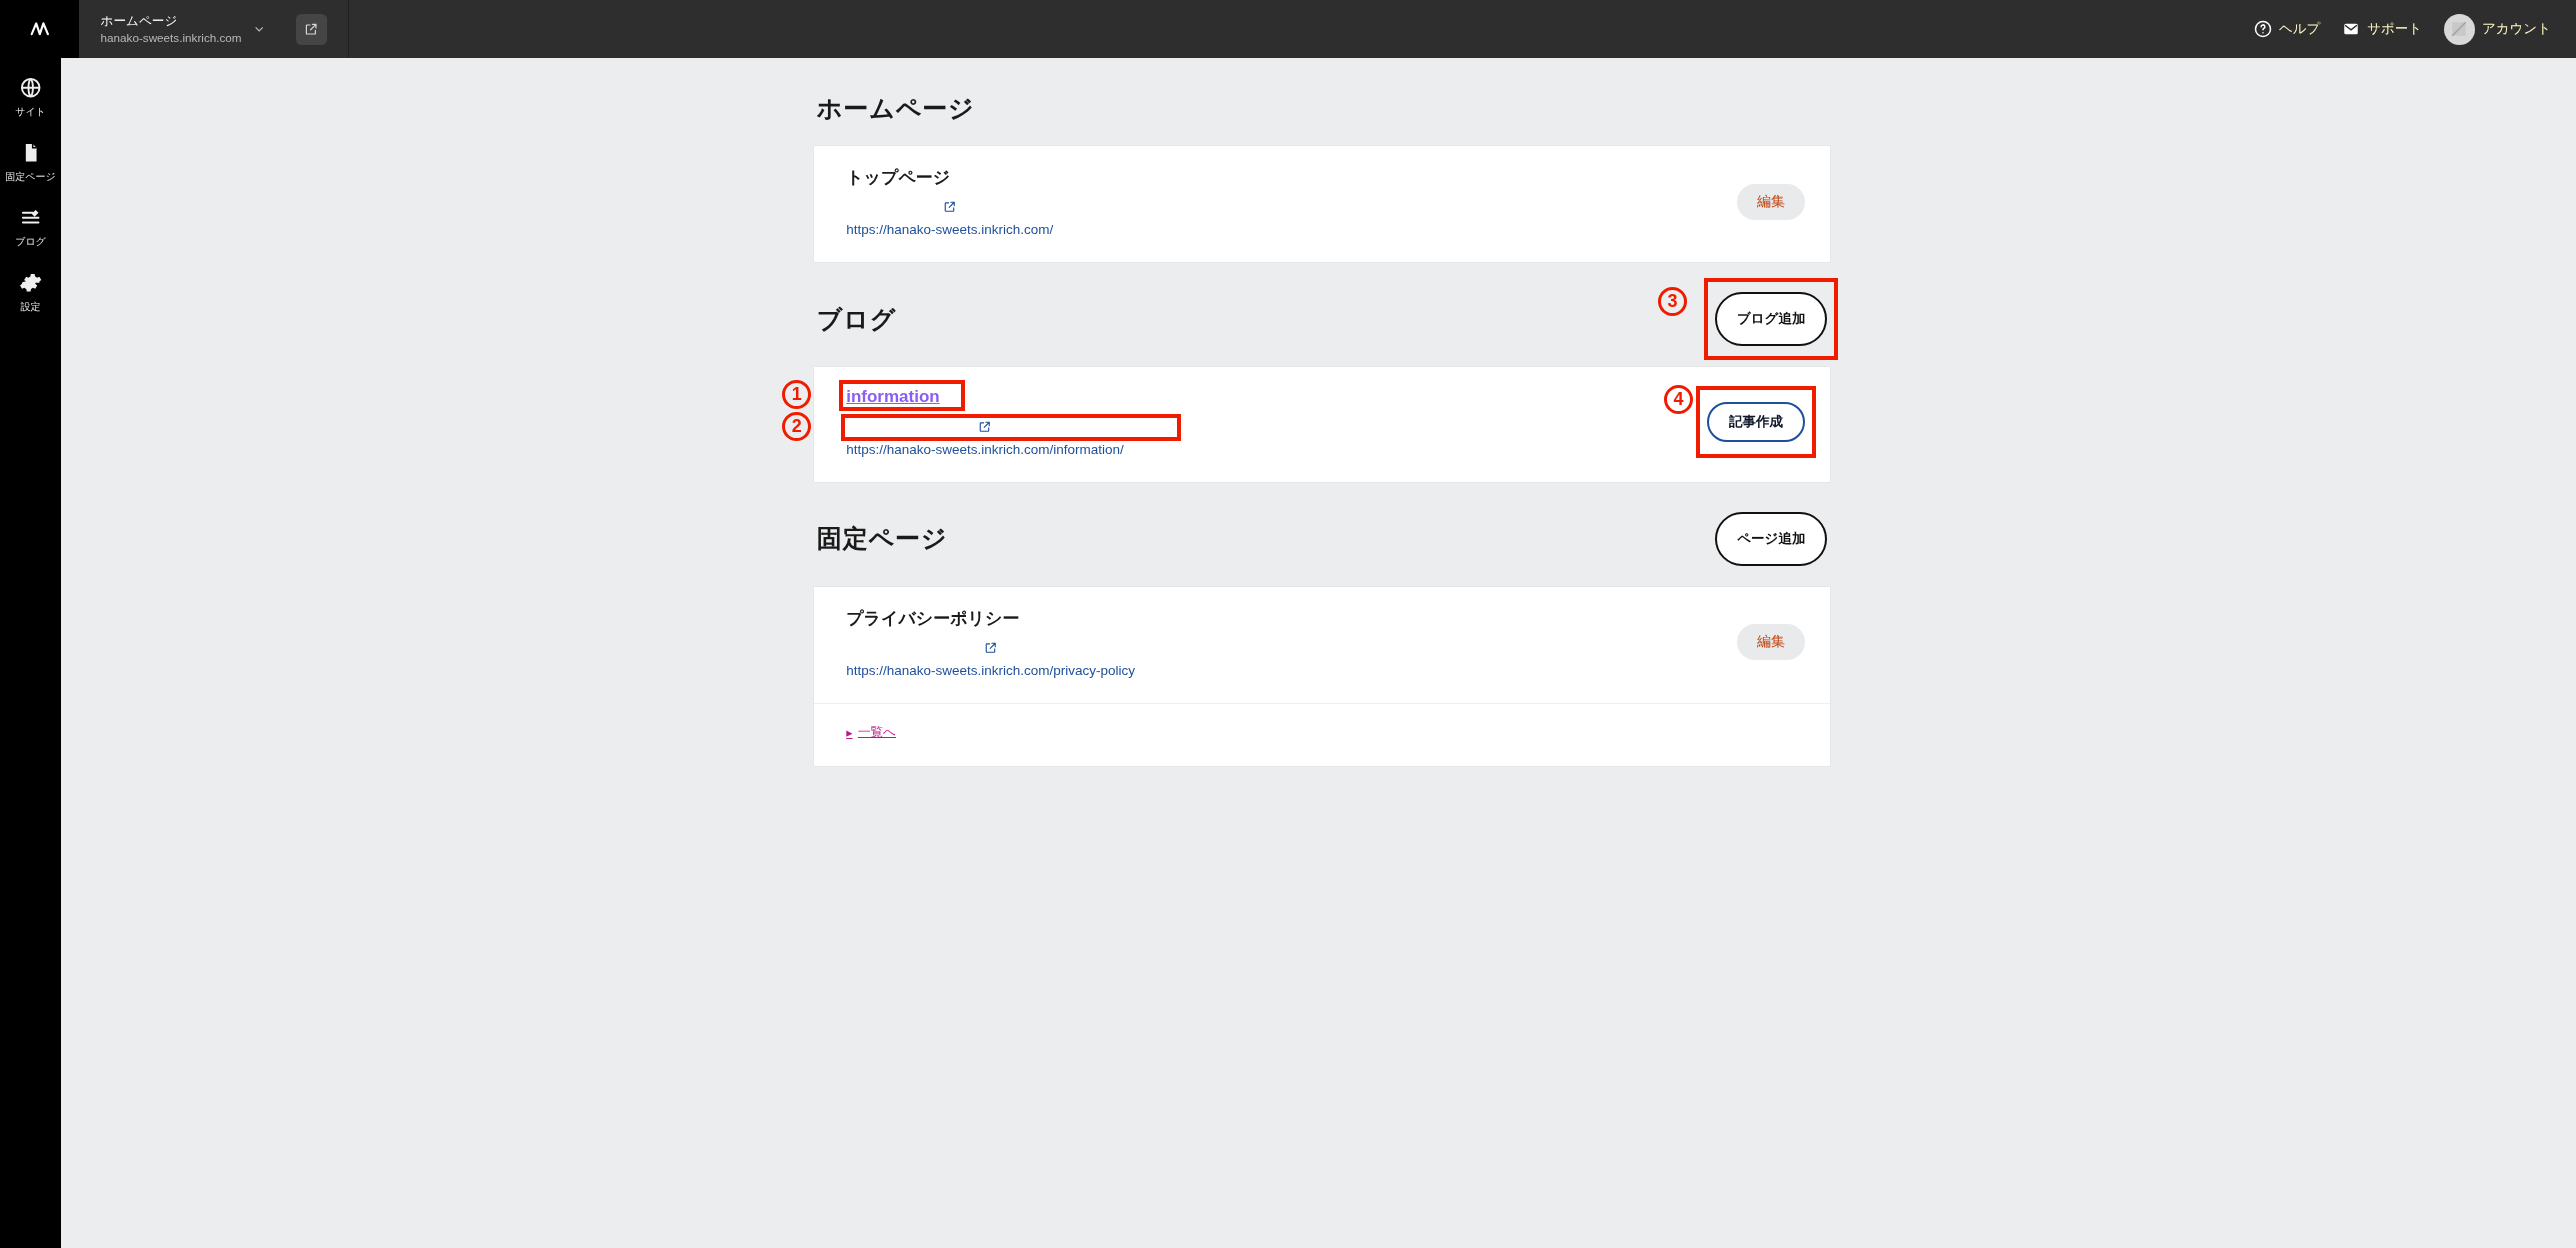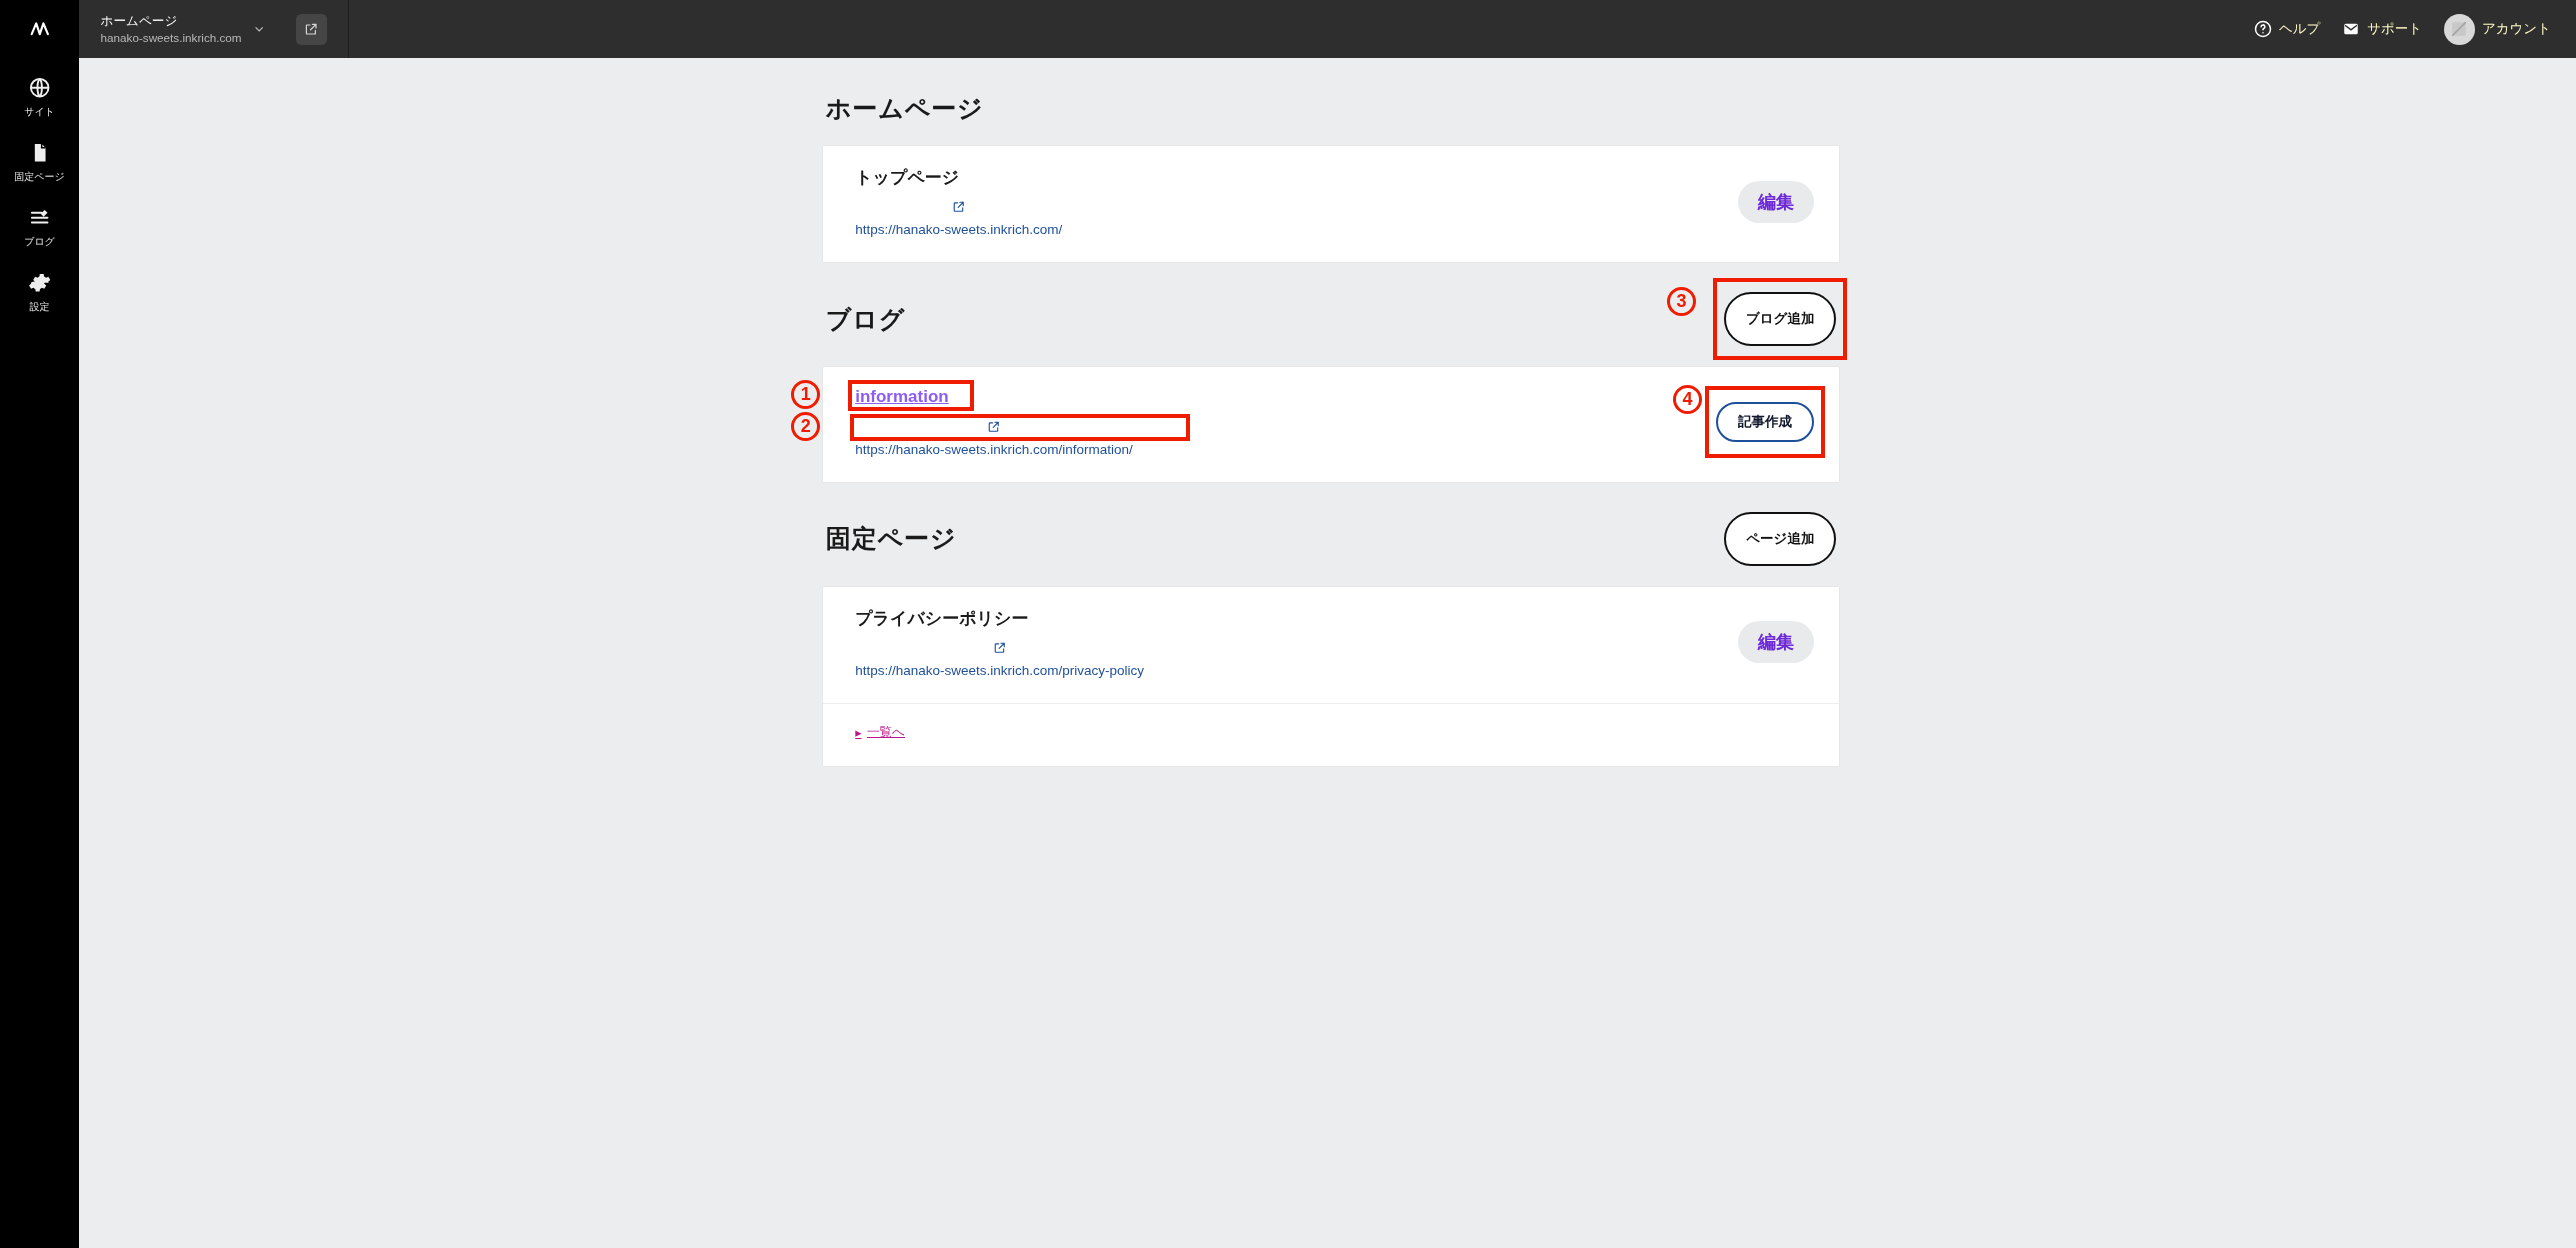--- a/index.html
+++ b/index.html
@@ -17,37 +17,37 @@
     .ext-btn { width: 31px; height: 31px; background: #454545; border-radius: 5.4px; display: flex; align-items: center; justify-content: center; color: #d7d7d7; cursor: pointer; border: none; }
     .meta { display: flex; align-items: center; padding: 0 21.6px; gap: 21.6px; font-size: 12.6px; color: #cfcfcf; }
     .meta .label { color: #a0a0a0; margin-right: 3.6px; font-size: 11.7px; }
     .meta a { color: #e9e9e9; text-decoration: underline; }
     .spacer { flex: 1; }
     .right-links { display: flex; align-items: center; gap: 21.6px; padding: 0 25px; font-size: 13.5px; color: #fef9c3; }
     .right-links .item { display: flex; align-items: center; gap: 7.2px; cursor: pointer; }
     .avatar { width: 31px; height: 31px; border-radius: 50%; background: #d8d8d8; display: flex; align-items: center; justify-content: center; color: #9f9f9f; }
 
     .shell { display: flex; min-height: calc(100vh - 58px); }
-    .sidebar { width: 79px; background: #000; padding-top: 7.2px; text-align: center; }
+    .sidebar { width: 61px; background: #000; padding-top: 7.2px; text-align: center; }
     .side-item { display: flex; flex-direction: column; align-items: center; justify-content: center; height: 65px; color: #e6e6e6; font-size: 10px; gap: 5.4px; cursor: pointer; }
 
     .main { flex: 1; padding: 21.6px 0 36px; }
     .content { max-width: 1025px; margin: 0 auto; padding: 0 0 0 7.2px; }
 
     .sec-header { display: flex; align-items: center; justify-content: space-between; padding: 12.6px 3.6px 20px; }
     .sec-title { font-size: 25px; font-weight: 800; letter-spacing: 0.9px; }
 
     .card { background: #fff; border: 0.9px solid #e6e6e6; border-radius: 1.8px; }
     .card-row { display: flex; align-items: center; justify-content: space-between; padding: 20px 25px 25px 32px; }
     .card-title { font-size: 17px; font-weight: 800; }
     .card-url { margin-top: 10.8px; display: flex; align-items: center; gap: 9px; color: #1e4f9b; font-size: 13.5px; flex-direction: column; }
     .card-url a { color: #1e4f9b; text-decoration: none; }
     .ext-icon { color: #1e4f9b; display: inline-flex; }
 
-    .pill-solid { background: #e9eaec; color: #6d28d9; border: none; border-radius: 899px; padding: 9px 20px; font-size: 18px; font-weight: 700; cursor: pointer; }
+    .pill-solid { background: #e9eaec; color: #c2410c; border: none; border-radius: 899px; padding: 9px 20px; font-size: 14px; font-weight: 400; cursor: pointer; }
     .pill-outline-black { background: #fff; color: #111; border: 2.2px solid #111; border-radius: 899px; padding: 16px 20px; font-size: 13.5px; font-weight: 700; cursor: pointer; }
     .pill-outline-blue { background: #fff; color: #0f172a; border: 2.2px solid #1e4f9b; border-radius: 899px; padding: 9px 20px; font-size: 13.5px; font-weight: 700; cursor: pointer; }
 
     .list-link-row { padding: 20px 25px 25px 32px; border-top: 0.9px solid #eee; }
     .list-link { color: #b9178b; font-size: 12.6px; text-decoration: underline; display: inline-flex; align-items: center; gap: 5.4px; }
 
     
     .ann-num { position: absolute; width: 29px; height: 29px; border: 3.1px solid #ef1c00; border-radius: 50%; color: #ef1c00; font-weight: 800; font-size: 18px; display: flex; align-items: center; justify-content: center; background: transparent; pointer-events: none; }
     .ann-box { position: absolute; border: 4.5px solid #ef1c00; pointer-events: none; }
 

